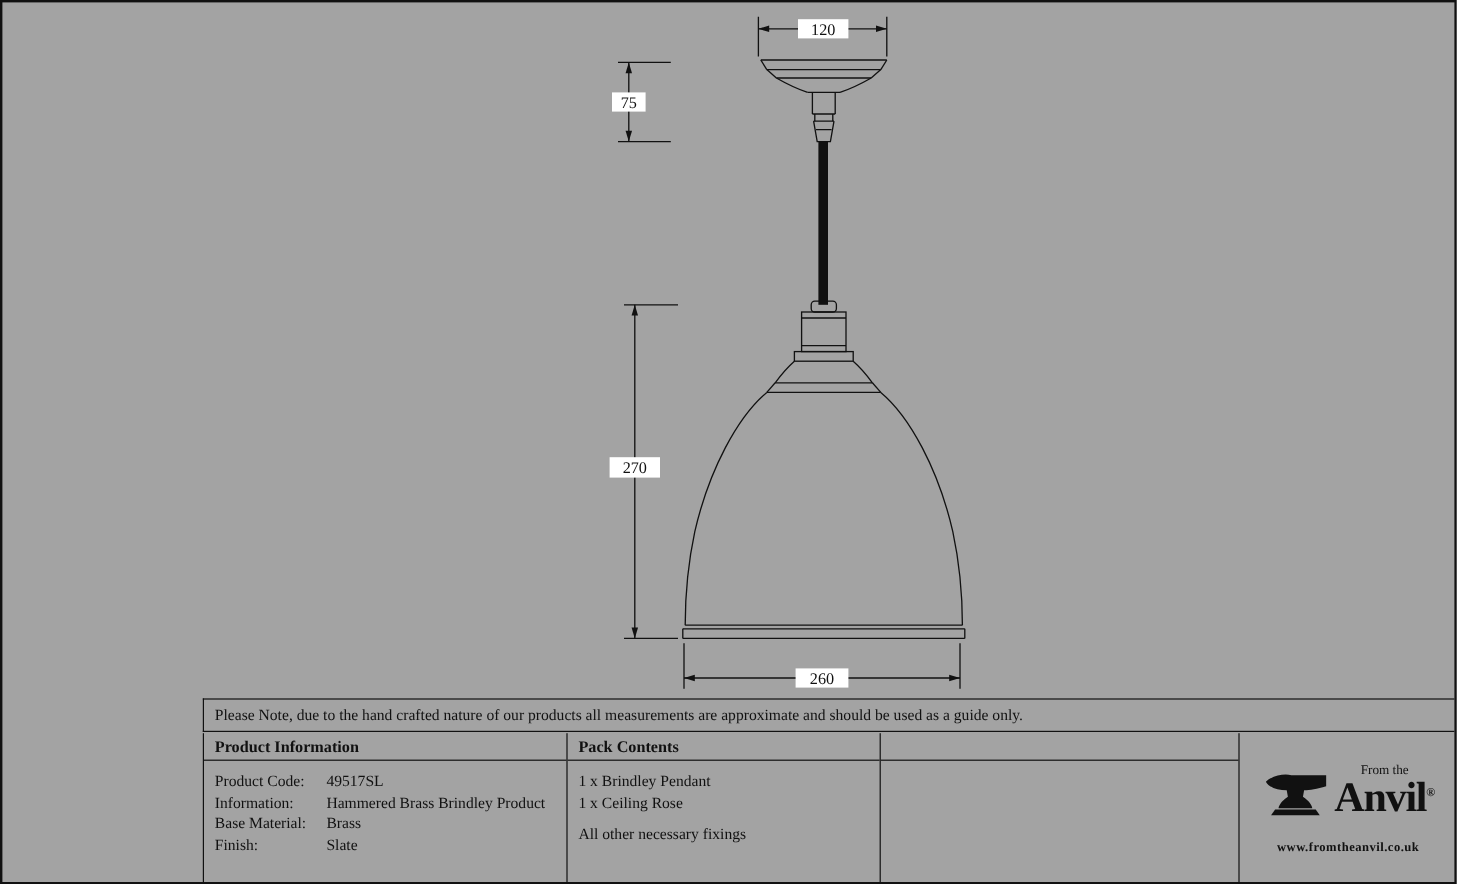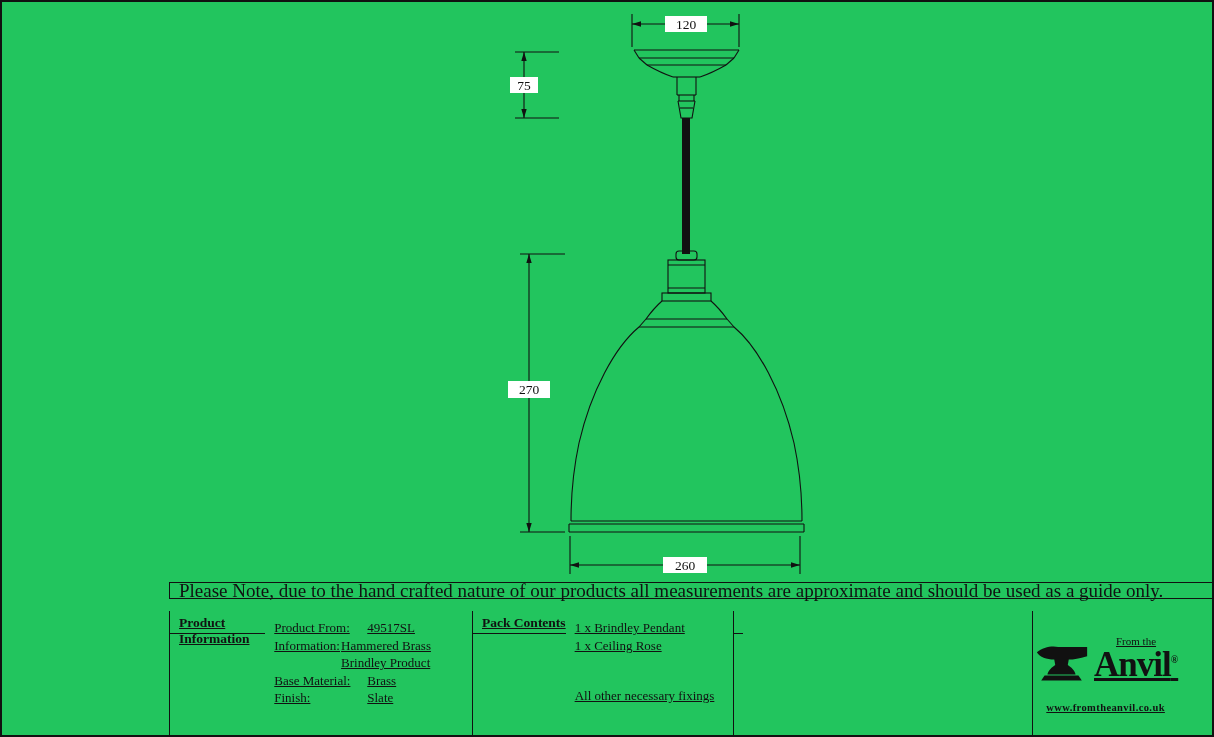--- a/index.html
+++ b/index.html
@@ -1,55 +1,55 @@
 <!DOCTYPE html>
 <html><head>
 <meta charset="utf-8">
 <style>
   * { margin:0; padding:0; box-sizing:border-box; }
   html,body { background:#ffffff; }
   .sheet {
     position:relative;
     width:1214px; height:737px;
-    background:#22c55e;
+    background:#a3a3a3;
     border:2px solid #111;
     font-family:"Liberation Serif","DejaVu Serif",serif;
     color:#111;
     overflow:hidden;
   }
   .drawing-svg { position:absolute; left:0; top:0; }
 
   .note-row {
     position:absolute; left:167px; top:580px;
-    width:1045px; height:17px;
+    width:1045px; height:28px;
     border:1px solid #111; border-right:none;
     display:flex; align-items:center;
     padding-left:9px;
-    font-size:19px;
+    font-size:13px;
   }
   .info-table {
     position:absolute; left:167px; top:609px;
     width:1045px; height:126px;
     display:flex;
     border-left:1px solid #111;
   }
-  .col { border-right:1px solid #111; display:flex; flex-direction:row;text-decoration:underline; }
+  .col { border-right:1px solid #111; display:flex; flex-direction:column; }
   .col-product { width:303px; }
   .col-pack   { width:261px; }
   .col-empty  { width:299px; }
   .col-logo   { flex:1; border-right:none; }
   .cell-header {
     height:23px; padding:4px 0 0 9px;
     font-size:13.5px; font-weight:bold;
     border-bottom:1px solid #111;
   }
   .cell-body { padding:8px 0 0 9px; font-size:13px; line-height:17.5px; }
   .pi-row { display:flex; }
   .pi-label { width:93px; }
-  .pc-footer { margin-top:33px; }
+  .pc-footer { margin-top:9px; }
 
   .logo {
     height:100%; display:flex; flex-direction:column;
     align-items:center; justify-content:center;
   }
   .logo-row { display:flex; align-items:flex-end; }
   .logo-text { display:flex; flex-direction:column; margin-left:3px; }
   .logo-tagline { font-size:11px; padding-left:22px; margin-bottom:-6px; }
   .logo-name-row { font-size:35px; font-weight:bold; letter-spacing:-1px; line-height:38px; }
   .logo-name-row .reg { font-size:10px; vertical-align:super; letter-spacing:0; }
@@ -158,21 +158,21 @@
   <div class="note-row">
     <span>Please Note, due to the hand crafted nature of our products all measurements are approximate and should be used as a guide only.</span>
   </div>
 
   <div class="info-table">
 
     <div class="col col-product">
       <div class="cell-header">Product Information</div>
       <div class="cell-body">
         <div class="pi-row">
-          <span class="pi-label">Product From:</span>
+          <span class="pi-label">Product Code:</span>
           <span class="pi-value">49517SL</span>
         </div>
         <div class="pi-row">
           <span class="pi-label">Information:</span>
           <span class="pi-value">Hammered Brass Brindley Product</span>
         </div>
         <div class="pi-row">
           <span class="pi-label">Base Material:</span>
           <span class="pi-value">Brass</span>
         </div>

